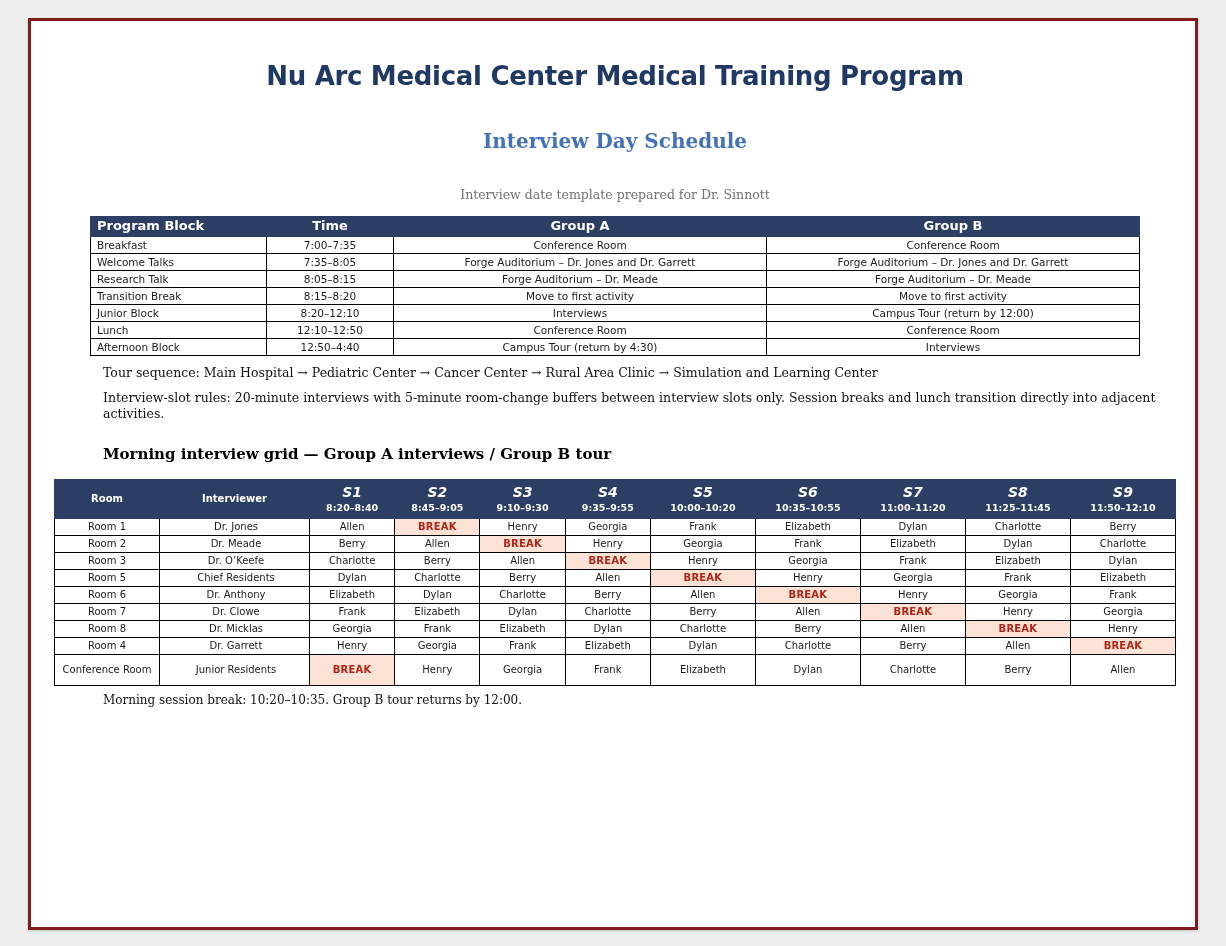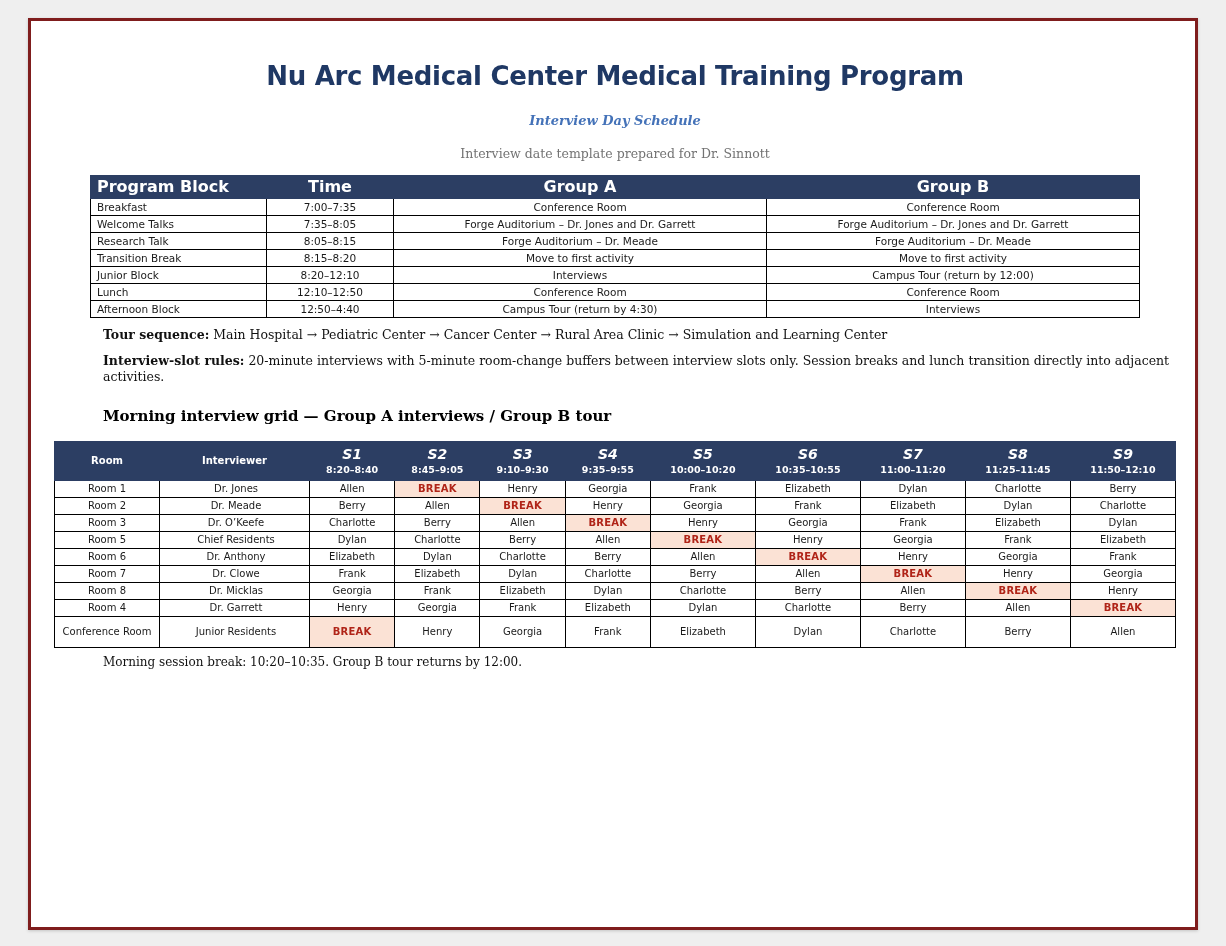--- a/index.html
+++ b/index.html
@@ -40,24 +40,23 @@
     font-weight: bold;
     font-size: 26px;
     letter-spacing: -0.3px;
     margin: 0;
     padding-top: 40px;
   }
   .doc-subtitle {
     text-align: center;
     color: #4472b8;
     font-family: "DejaVu Serif", serif;
-    font-style: italic;
-    font-weight: bold;
-    font-size: 13px;
-    margin: 0;
+    font-weight: bold;
+    font-size: 20px;
+    margin: 16px;
     padding-top: 22px;
   }
   .doc-byline {
     text-align: center;
     color: #737373;
     font-family: "DejaVu Serif", serif;
     font-size: 12.5px;
     margin: 0;
     padding-top: 18px;
   }
@@ -82,37 +81,37 @@
     padding: 1px 4px;
     line-height: 1.18;
   }
 
   
   .tbl-schedule {
     margin: 14px auto 0 auto;
     width: 1050px;
     font-size: 10.5px;
   }
-  .tbl-schedule th { font-size: 16px; text-align: center; }
+  .tbl-schedule th { font-size: 13px; text-align: center; }
   .tbl-schedule td { height: 14px; }
   .tbl-schedule .c-block { width: 165px; text-align: left; padding-left: 6px; }
   .tbl-schedule .c-time  { width: 118px; text-align: center; }
   .tbl-schedule .c-grp   { text-align: center; }
 
   
   .notes { padding: 0 0 0 72px; }
   .note {
     font-family: "DejaVu Serif", serif;
     font-size: 12.5px;
     color: #111111;
     margin: 0;
     padding-top: 9px;
     line-height: 1.3;
   }
-  .note b { font-weight: bold; }
+  .note b { font-weight: normal; }
   .section-head {
     font-family: "DejaVu Serif", serif;
     font-weight: bold;
     font-size: 15px;
     color: #000000;
     margin: 0;
     padding-top: 22px;
   }
 
   

